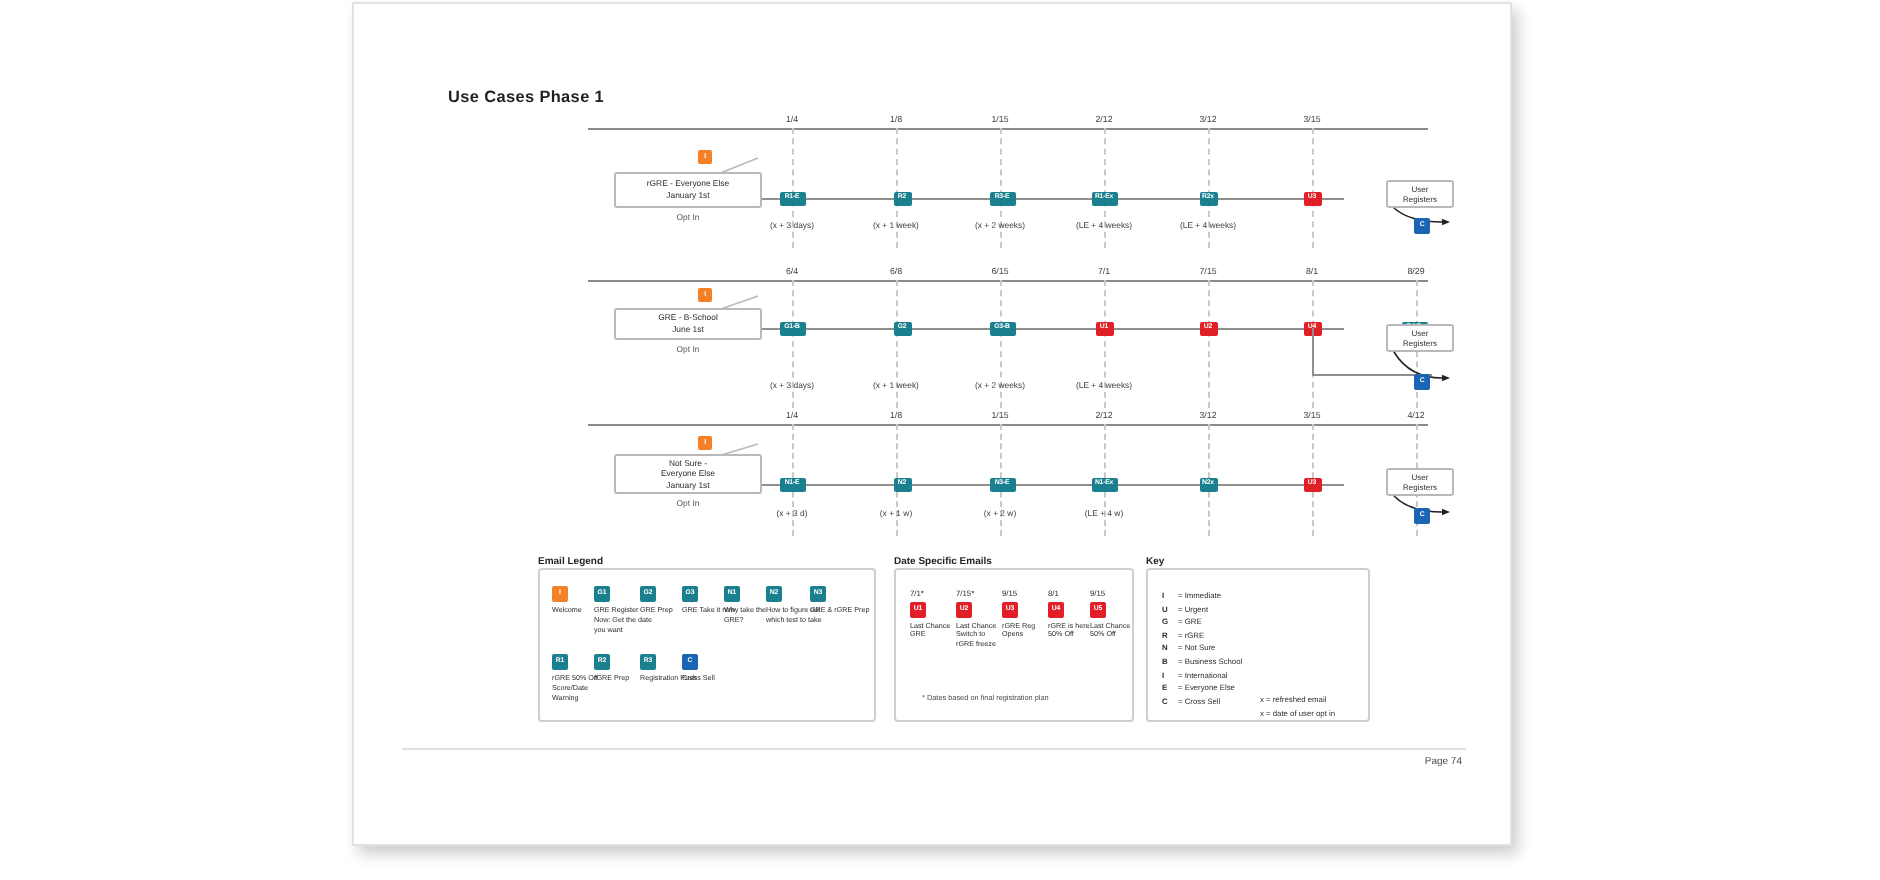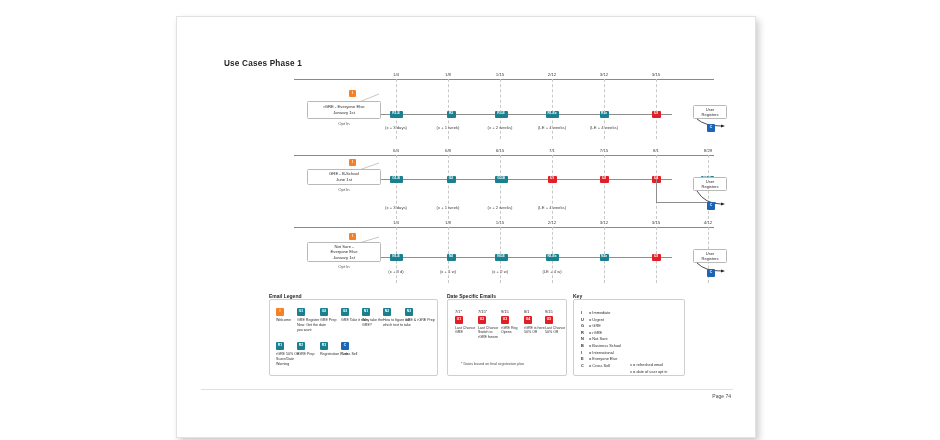--- a/index.html
+++ b/index.html
@@ -11,21 +11,21 @@
     overflow: hidden;
   }
   #stage {
     position: relative;
     width: 940px; height: 440px;
     background: #ffffff;
   }
   
   #sheet {
     position: absolute;
-    left: 176px; top: 16px;
+    left: 176px; top: 1px;
     width: 580px; height: 422px;
     background: #ffffff;
     border: 1px solid #e2e2e2;
     box-shadow: 3px 4px 7px rgba(0,0,0,0.20);
   }
   
   .page-title {
     position: absolute;
     left: 47px; top: 42px;
     font-size: 8.2px;

